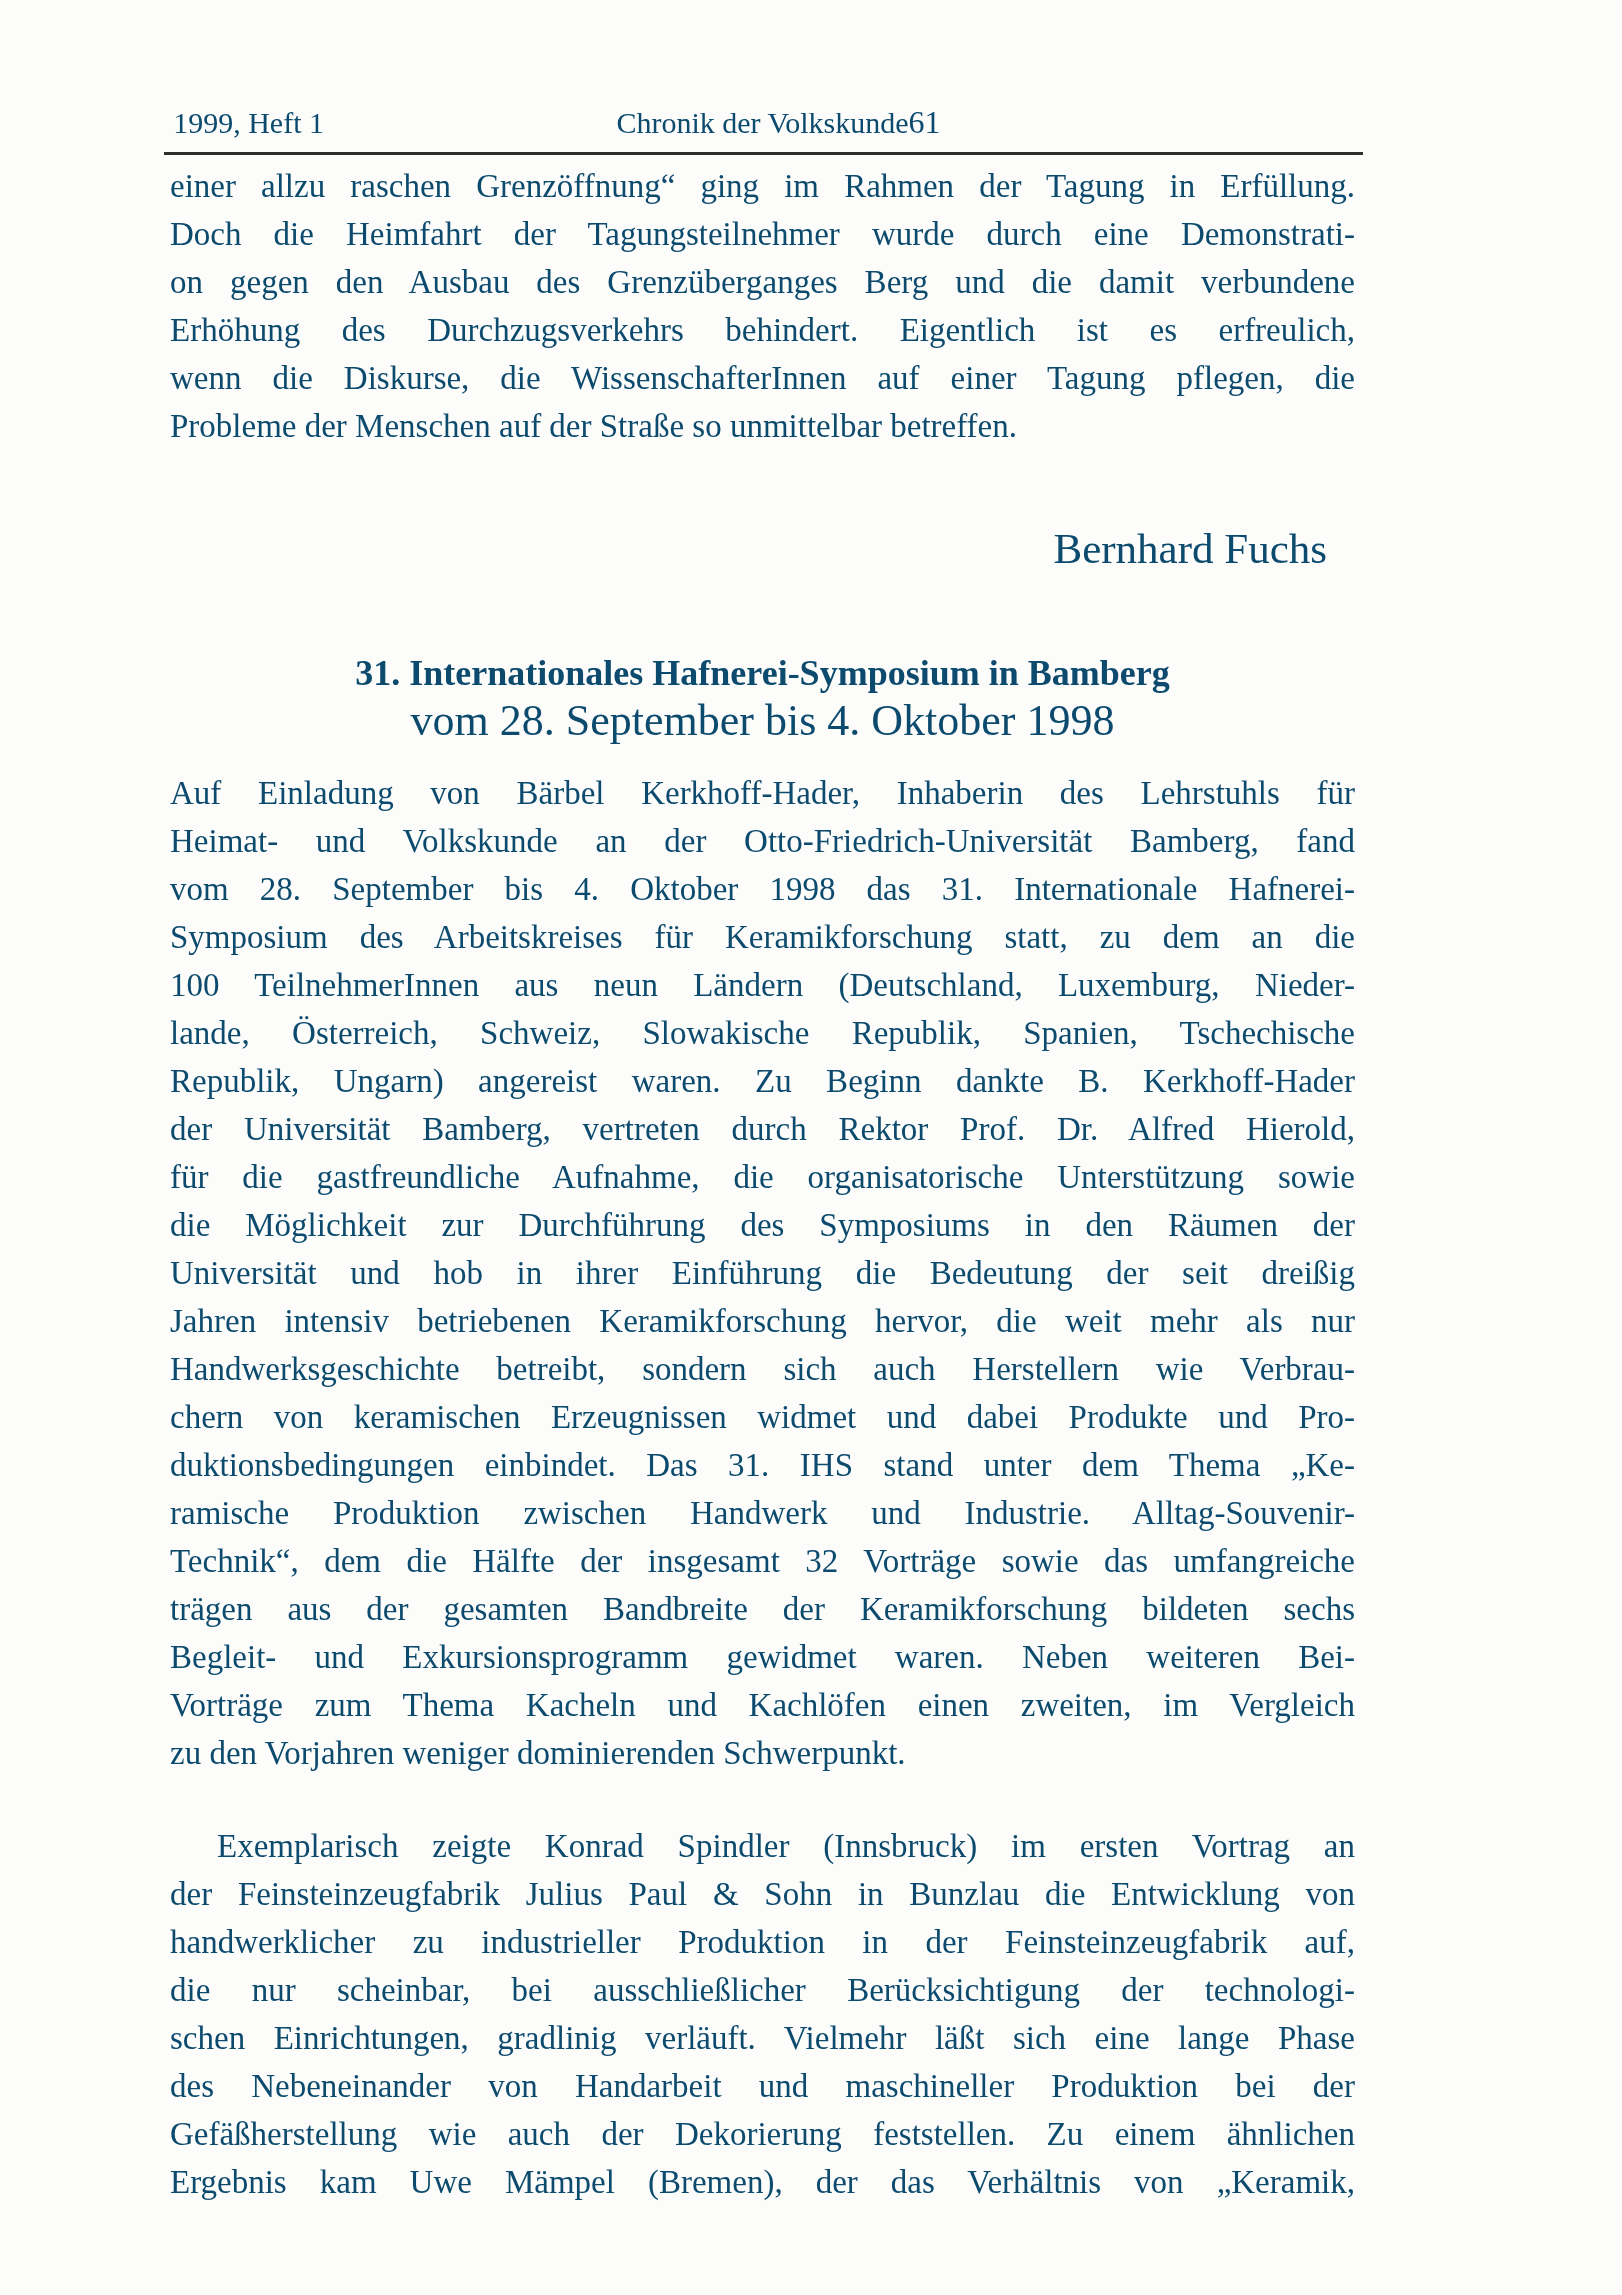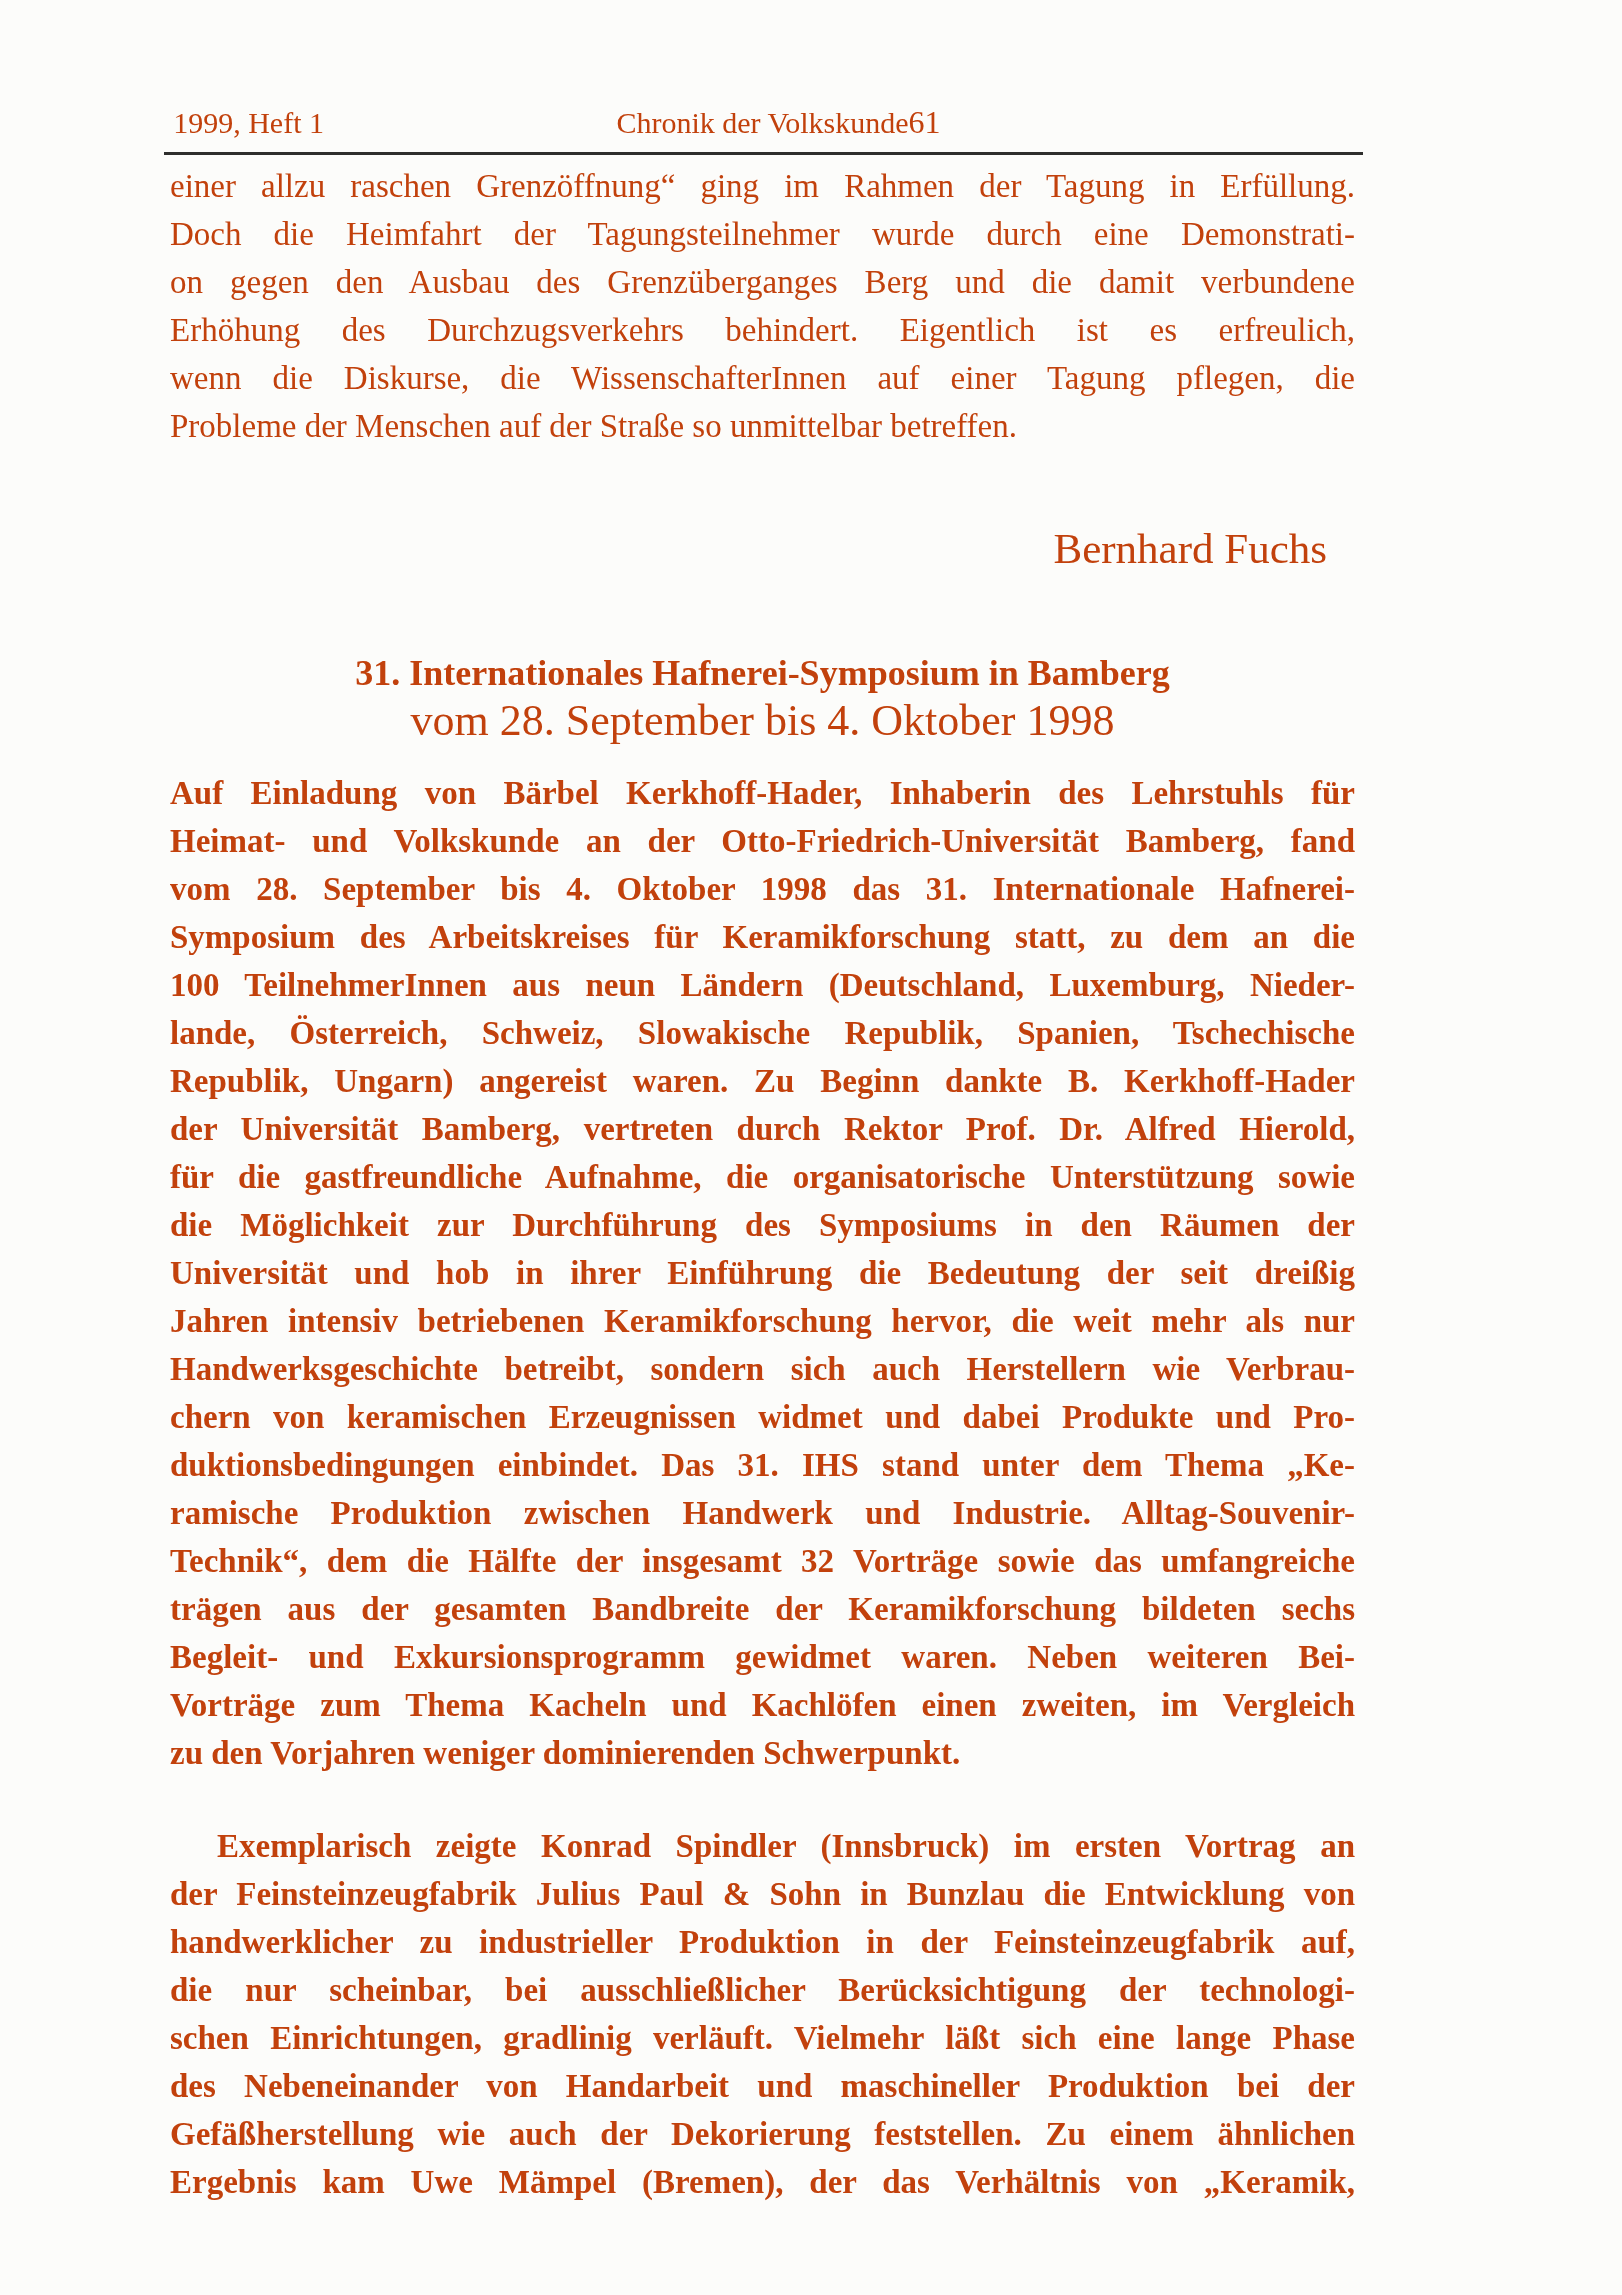--- a/index.html
+++ b/index.html
@@ -6,21 +6,21 @@
     margin: 0;
     padding: 0;
     background: #fbfbf8;
   }
   .page {
     position: relative;
     width: 1623px;
     height: 2295px;
     background: #fcfcfa;
     font-family: "Liberation Serif", "DejaVu Serif", serif;
-    color: #c2410c;
+    color: #0c4a6e;
     box-sizing: border-box;
     padding: 104px 268px 0 170px;
   }
   .content {
     width: 1185px;
   }
   .page-header {
     display: grid;
     grid-template-columns: 1fr auto 1fr;
     align-items: baseline;
@@ -70,21 +70,20 @@
     margin: 0;
     font-size: 44px;
     line-height: 48px;
     text-align: center;
   }
   .body-block {
     margin-top: 24px;
   }
   .para.follow {
     margin-top: 0;
-    font-weight: bold;
   }
 </style>
 </head>
 <body>
 
 <div class="page">
   <div class="content">
 
     <header class="page-header">
       <span class="hdr-left">1999, Heft 1</span>

